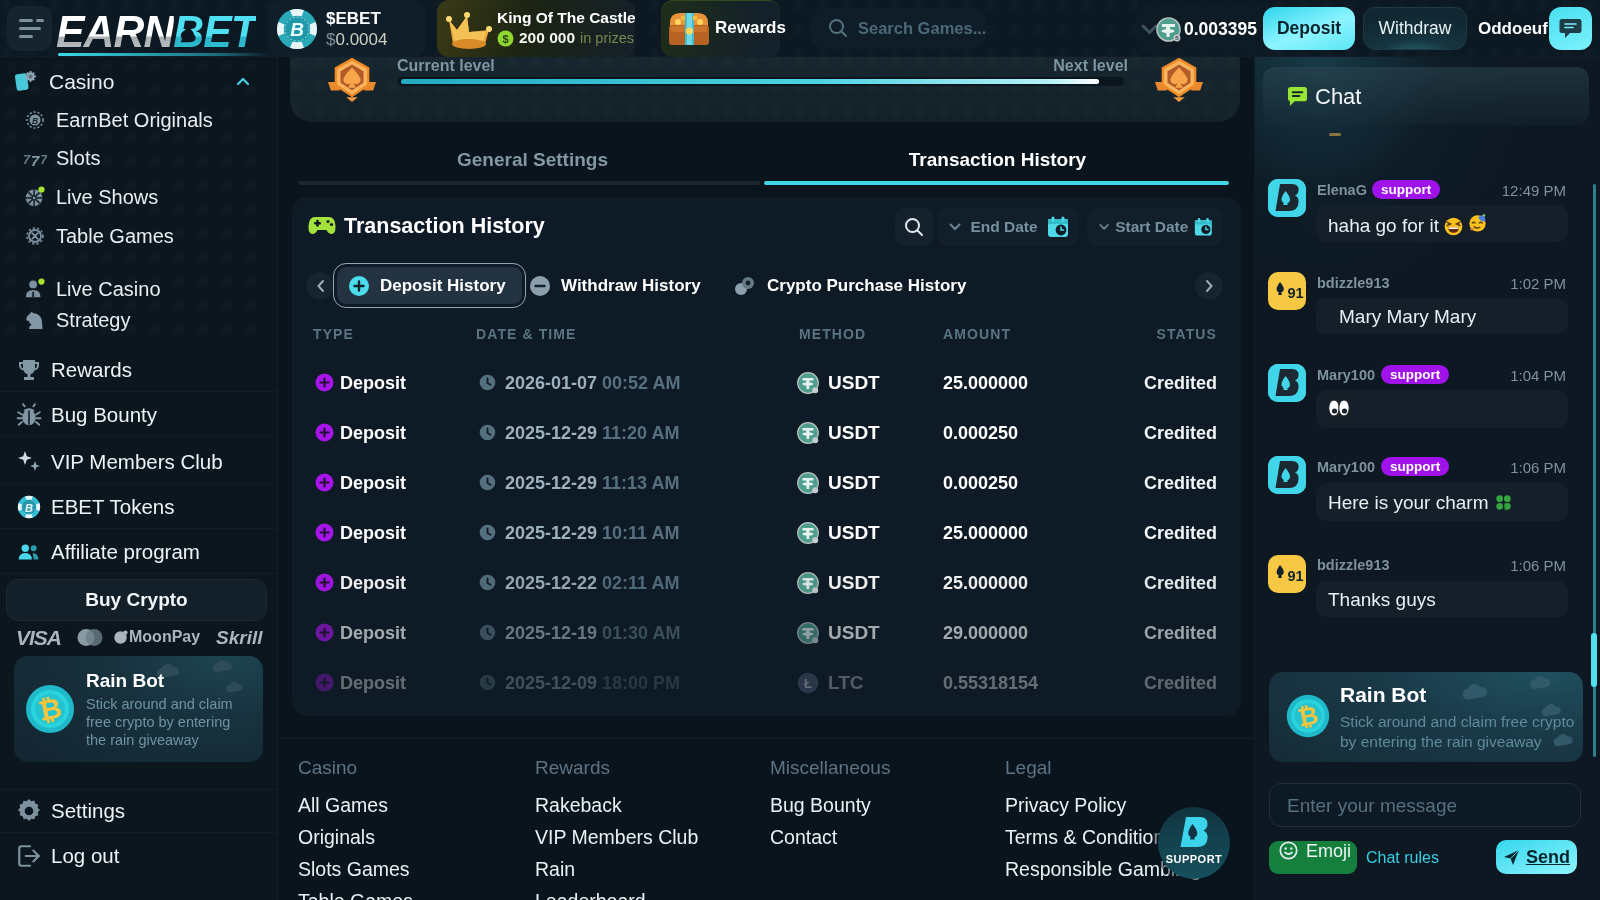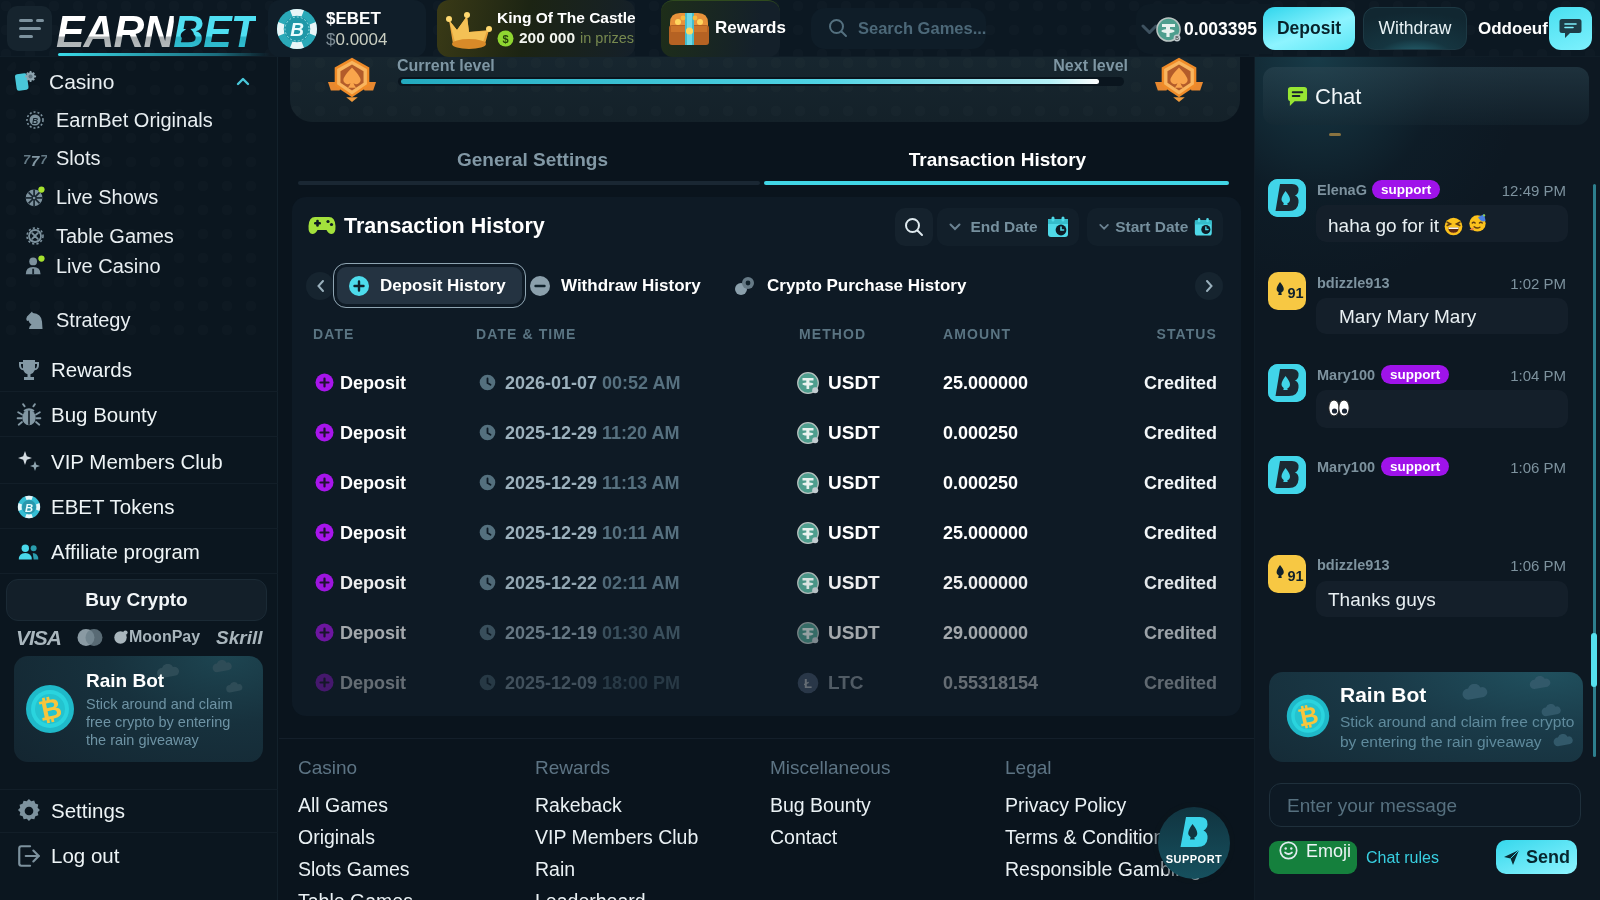--- a/index.html
+++ b/index.html
@@ -205,21 +205,21 @@
     <span class="tx">Live Shows</span>
   </div>
   <div class="srow" style="top:160px;left:5px;">
     <svg class="ic" width="24" height="24" viewBox="0 0 24 24">
         <circle cx="12" cy="12" r="8" fill="none" stroke="#7d929e" stroke-width="1.6" stroke-dasharray="2.2 2.2"></circle>
         <circle cx="12" cy="12" r="6" fill="none" stroke="#7d929e" stroke-width="1.8"></circle>
         <path d="M9.2 9.2 L14.8 14.8 M14.8 9.2 L9.2 14.8" stroke="#7d929e" stroke-width="1.8" stroke-linecap="round"></path>
       </svg>
     <span class="tx">Table Games</span>
   </div>
-  <div class="srow" style="top:190px;left:5px;">
+  <div class="srow" style="top:206px;left:5px;align-items:flex-end;">
     <svg class="ic" width="26" height="26" viewBox="0 0 26 26">
         <circle cx="11" cy="8" r="4.2" fill="#7d929e"></circle>
         <path d="M3 22 q0-8 8-8 q8 0 8 8 z" fill="#7d929e"></path>
         <rect x="10" y="16" width="2" height="6" fill="#17242e"></rect>
         <circle cx="20" cy="5" r="3.4" fill="#a6e22e"></circle>
       </svg>
     <span class="tx">Live Casino</span>
   </div>
   <div class="srow" style="top:244px;left:5px;">
     <svg class="ic" width="24" height="24" viewBox="0 0 24 24">
@@ -439,21 +439,21 @@
     </div>
     <div style="position:absolute;left:441px;top:78px;display:flex;align-items:center;">
       <svg width="24" height="22" viewBox="0 0 24 22">
           <circle cx="8" cy="14" r="6" fill="#8ba0ac"></circle>
           <circle cx="15" cy="8" r="6" fill="#667a86"></circle>
           <circle cx="15" cy="8" r="2.4" fill="#10222c"></circle>
         </svg>
       <span style="margin-left:10px;font-size:17px;font-weight:bold;color:#fff;">Crypto Purchase History</span>
     </div>
 
-    <div class="th" style="left:21px;top:129px;">DATE</div>
+    <div class="th" style="left:21px;top:129px;">TYPE</div>
     <div class="th" style="left:184px;top:129px;">DATE &amp; TIME</div>
     <div class="th" style="left:507px;top:129px;">METHOD</div>
     <div class="th" style="left:651px;top:129px;">AMOUNT</div>
     <div class="th" style="left:825px;top:129px;width:100px;text-align:right;">STATUS</div>
     <div class="row" style="top:161px;">
       <svg class="ticon" width="19" height="19" viewBox="0 0 19 19">
           <circle cx="9.5" cy="9.5" r="9" fill="#a815ec"></circle>
           <path d="M5.5 9.5 h8 M9.5 5.5 v8" stroke="#201231" stroke-width="2.2" stroke-linecap="round"></path>
         </svg>
       <div class="tname">Deposit</div>
@@ -696,20 +696,32 @@
 
   <div class="avatarB" style="top:399px;"><svg width="38" height="38" viewBox="0 0 38 38">
         <rect x="0" y="0" width="38" height="38" rx="10" fill="#41d5e9"></rect>
         <path d="M12 5 H24 Q31 5 30.5 11.5 Q30.2 15 27 16.5 Q31 18 30.5 23.5 Q30 32 21 32 H7.5 Z" fill="#1c2933"></path>
         <path d="M17.5 12 q4.5 5.5 4.5 8.5 a4.2 4.2 0 0 1-7.8 2.1 a4.2 4.2 0 0 1-.7-2.1 q0-3 4-8.5 Z" fill="#41d5e9"></path>
         <path d="M16.3 22 h2.4 l1 4 h-4.4 Z" fill="#41d5e9"></path>
       </svg></div>
   <div class="msghead" style="left:62px;top:402px;">Mary100</div>
   <div class="badge" style="left:126px;top:400px;">support</div>
   <div class="mtime" style="left:231px;top:402px;">1:06 PM</div>
+  <div class="bubble" style="top:426px;height:38px;">
+      <span style="position:absolute;left:12px;top:9px;">Here is your charm&nbsp;<svg width="19" height="19" viewBox="0 0 19 19" style="vertical-align:-3px;">
+          <g fill="#33a63f">
+            <circle cx="5.7" cy="5.7" r="3.4"></circle>
+            <circle cx="13.3" cy="5.7" r="3.4"></circle>
+            <circle cx="5.7" cy="13.3" r="3.4"></circle>
+            <circle cx="13.3" cy="13.3" r="3.4"></circle>
+          </g>
+          <path d="M9.5 9.5 l2.4 8" stroke="#2e7e34" stroke-width="1.5" fill="none"></path>
+          <path d="M9.5 3 v13 M3 9.5 h13" stroke="#0f1d28" stroke-width="1.1"></path>
+        </svg></span>
+    </div>
 
   <div class="avatarY" style="top:498px;"><svg width="38" height="38" viewBox="0 0 38 38">
         <path d="M12 10 q3.8 4.6 3.8 7.3 a3.6 3.6 0 0 1-6.7 1.8 a3.6 3.6 0 0 1-.5-1.8 q0-2.7 3.4-7.3 Z M11 19.6 h2 l.8 3.4 h-3.6 Z" fill="#10222c"></path>
         <text x="27.5" y="25.5" text-anchor="middle" font-size="14.5" font-weight="bold" fill="#10222c" font-family="Liberation Sans">91</text>
       </svg></div>
   <div class="msghead" style="left:62px;top:500px;">bdizzle913</div>
   <div class="mtime" style="left:231px;top:500px;">1:06 PM</div>
   <div class="bubble" style="top:524px;height:36px;">
       <span style="position:absolute;left:12px;top:8px;">Thanks guys</span>
     </div>
@@ -748,18 +760,18 @@
         <path d="M6 11.5 q3.5 3 7 0" fill="none" stroke="#dfeaef" stroke-width="1.7" stroke-linecap="round"></path>
       </svg>
     <span style="margin-left:8px;font-size:18px;color:#eef4f6;">Emoji</span>
   </div>
   <div style="position:absolute;left:111px;top:792px;font-size:16px;color:#38cfe1;">Chat rules</div>
   <div style="position:absolute;left:241px;top:783px;width:81px;height:34px;border-radius:10px;background:linear-gradient(160deg,#35d7ec,#8ff4ff);display:flex;align-items:center;justify-content:center;">
     <svg width="17" height="17" viewBox="0 0 17 17">
         <path d="M1 8 L16 1 L10 16 L7.5 9.5 Z" fill="#0b2b33"></path>
         <path d="M7.5 9.5 L16 1" stroke="#35d7ec" stroke-width="1"></path>
       </svg>
-    <span style="margin-left:6px;font-size:18px;font-weight:bold;color:#06262e;">Send</span>
+    <span style="margin-left:6px;font-size:18px;font-weight:bold;color:#06262e;text-decoration:underline;">Send</span>
   </div>
 
   <div style="position:absolute;left:338px;top:127px;width:3px;height:573px;background:rgba(72,214,232,.55);border-radius:2px;"></div>
   <div style="position:absolute;left:336px;top:576px;width:6px;height:54px;background:#55e0ef;border-radius:3px;"></div>
 </div>
 
 </body></html>

